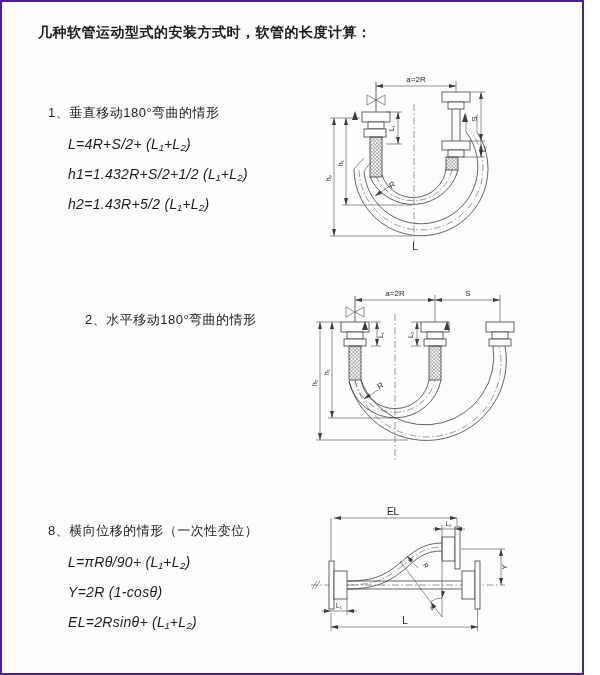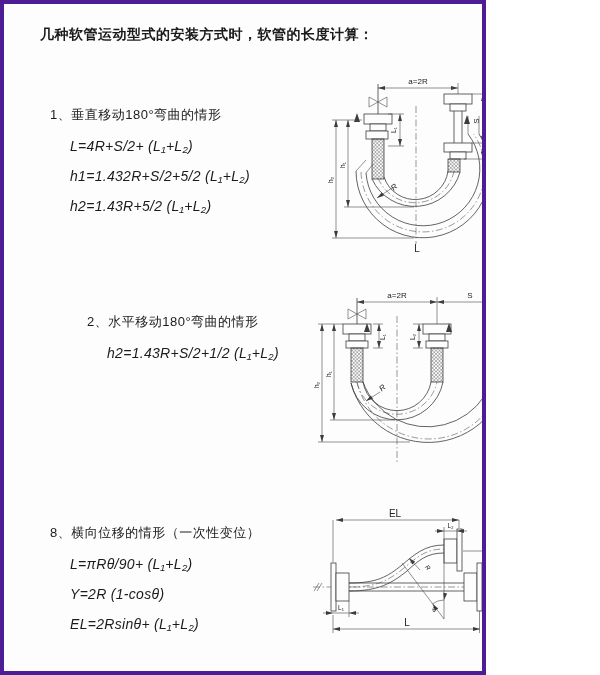--- a/index.html
+++ b/index.html
@@ -1,18 +1,18 @@
 <!DOCTYPE html>
 <html><head>
 <meta charset="utf-8">
 <style>
   html,body{margin:0;padding:0;background:#fff;}
-  .page{position:relative;width:486px;height:675px;background:#fdfdfd;
+  .page{position:relative;width:584px;height:675px;background:#fdfdfd;
         font-family:"Liberation Sans","DejaVu Sans",sans-serif;color:#1b1b1b;
-        border:4px solid #4c1d95;box-sizing:border-box;overflow:hidden;}
+        border:2px solid #4c1d95;box-sizing:border-box;overflow:hidden;}
   .title{position:absolute;left:36px;top:22px;font-size:14px;font-weight:600;letter-spacing:.5px;}
   .section{position:absolute;left:46px;}
   .sec1{top:101px;} .sec2{top:308px;margin-left:37px;} .sec3{top:519px;}
   .heading{font-size:13px;font-weight:400;letter-spacing:.5px;line-height:20px;margin-bottom:6px;}
   .formula{font-size:14px;line-height:30px;margin-left:20px;letter-spacing:.3px;white-space:nowrap;font-style:italic;}
   .diag{position:absolute;}
   .d1{left:312px;top:64px;} .d2{left:306px;top:280px;} .d3{left:303px;top:503px;}
   svg{display:block;}
   .ln{stroke:#3c3c3c;stroke-width:.8;fill:none;}
   .thin{stroke:#4a4a4a;stroke-width:.6;fill:none;}
@@ -26,21 +26,21 @@
 </head>
 <body>
 
 <div class="page">
 
   <div class="title">几种软管运动型式的安装方式时，软管的长度计算：</div>
 
   <div class="section sec1">
     <div class="heading">1、垂直移动180°弯曲的情形</div>
     <div class="formula">L=4R+S/2+ (L₁+L₂)</div>
-    <div class="formula">h1=1.432R+S/2+5/2 (L₁+L₂)</div>
+    <div class="formula">h1=1.432R+S/2+1/2 (L₁+L₂)</div>
     <div class="formula">h2=1.43R+5/2 (L₁+L₂)</div>
   </div>
 
   <div class="diag d1">
     <svg width="270" height="192" viewBox="0 0 270 192">
       <defs>
         <path id="ah1" class="ah" d="M0,0 L7,2 L7,-2 Z"></path>
         <pattern id="ht1" width="3.5" height="3.5" patternUnits="userSpaceOnUse">
           <path d="M0,0 L3.5,3.5 M3.5,0 L0,3.5" stroke="#666" stroke-width="0.5"></path>
         </pattern>
@@ -124,21 +124,20 @@
       <line class="thin" x1="76" y1="120" x2="61" y2="130"></line>
       <use href="#ah1" transform="translate(61,130) rotate(-33.7)"></use>
       <text class="lab" transform="translate(80,121) rotate(-42)" text-anchor="middle" font-style="italic">R</text>
 
       <text class="lab-b" x="101" y="184" text-anchor="middle">L</text>
     </svg>
   </div>
 
   <div class="section sec2">
     <div class="heading">2、水平移动180°弯曲的情形</div>
-    <div class="formula">h2=1.43R+S/2+1/2 (L₁+L₂)</div>
   </div>
 
   <div class="diag d2">
     <svg width="285" height="185" viewBox="0 0 285 185">
       <defs>
         <path id="ah2" class="ah" d="M0,0 L7,2 L7,-2 Z"></path>
         <pattern id="ht2" width="3.5" height="3.5" patternUnits="userSpaceOnUse">
           <path d="M0,0 L3.5,3.5 M3.5,0 L0,3.5" stroke="#666" stroke-width="0.5"></path>
         </pattern>
       </defs>

